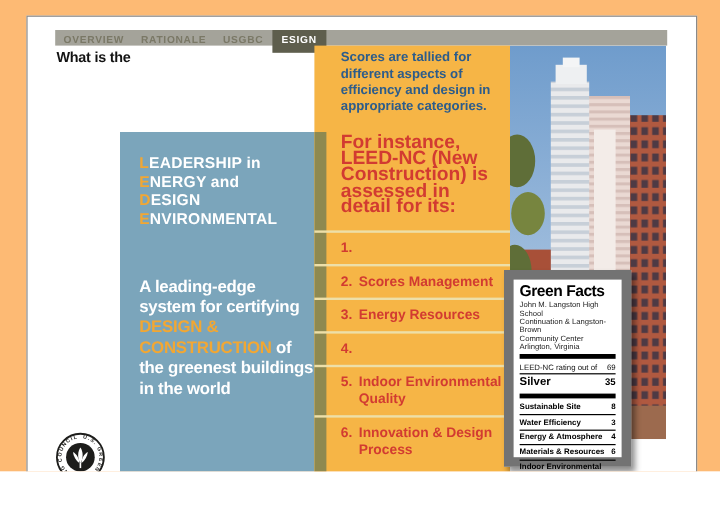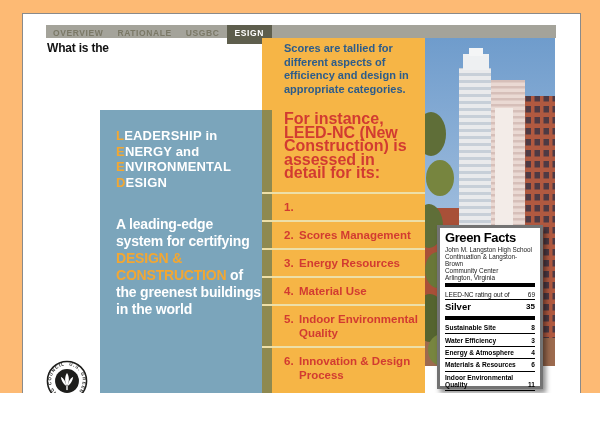--- a/index.html
+++ b/index.html
@@ -12,38 +12,38 @@
   .navtab{font-size:8.5px;font-weight:bold;letter-spacing:.6px;color:#7a7866;padding:2.5px 7px 0 7px;cursor:pointer;}
   .navtab.active{background:#5e5e4d;color:#ffffff;height:16px;padding:2.5px 8px 0 8px;}
 
   
   .heading{position:absolute;left:47px;top:40px;font-size:12px;line-height:16px;font-weight:bold;color:#131313;letter-spacing:-.2px;}
 
   
   .leedbox{position:absolute;left:100px;top:110px;width:162px;height:295px;background:#7ba5bb;box-sizing:border-box;padding:18px 0 0 16px;}
   .acro{font-size:13px;line-height:15.5px;font-weight:bold;color:#ffffff;letter-spacing:.2px;}
   .acro .init{color:#f2a733;}
-  .tagline{margin-top:26px;font-size:14px;line-height:17px;font-weight:bold;color:#ffffff;letter-spacing:-.2px;}
+  .tagline{margin-top:40px;font-size:14px;line-height:17px;font-weight:bold;color:#ffffff;letter-spacing:-.2px;}
   .tagline .hl{color:#f2a733;}
 
   
   .scores{position:absolute;left:262px;top:38px;width:163px;height:367px;background:#f6b546;box-sizing:border-box;padding:4px 10px 0 22px;}
   .strip{position:absolute;left:0;top:72px;width:10px;height:295px;background:#8e8950;z-index:1;}
   .scores .intro{position:relative;z-index:2;font-size:11px;line-height:13.5px;font-weight:bold;color:#2c5c8b;margin:0 0 16px 0;}
   .scores .example{position:relative;z-index:2;font-size:16px;line-height:13.5px;font-weight:bold;color:#d23b31;margin:0 0 0 0;}
   .scores ol{position:relative;z-index:2;list-style:none;margin:12px -10px 0 -22px;padding:0;}
   .scores li{border-top:2px solid #eddfa8;padding:6px 4px 6px 22px;display:flex;font-size:11.5px;line-height:14px;font-weight:bold;color:#d23b31;}
   .scores li .num{width:15px;flex:0 0 15px;}
   .scores li .lbl{flex:1;}
 
   
   .photo{position:absolute;left:425px;top:38px;width:130px;height:328px;overflow:hidden;}
 
   
-  .gfcard{position:absolute;left:437px;top:225px;width:106px;height:164px;background:#ffffff;border:3px solid #737373;box-shadow:3px 4px 5px rgba(0,0,0,.45);box-sizing:border-box;padding:3px 5px 2px 5px;z-index:5;}
+  .gfcard{position:absolute;left:420px;top:225px;width:106px;height:164px;background:#ffffff;border:8px solid #737373;box-shadow:3px 4px 5px rgba(0,0,0,.45);box-sizing:border-box;padding:3px 5px 2px 5px;z-index:5;}
   .gf-title{font-size:13px;font-weight:800;letter-spacing:-.4px;color:#000;line-height:14px;}
   .gf-sub{font-size:6.4px;line-height:7px;color:#222;margin-top:1px;}
   .gf-bar{height:4px;background:#000;margin:2px 0;}
   .gf-bar.thin{height:3px;}
   .gf-row{display:flex;justify-content:space-between;align-items:flex-end;}
   .gf-rating{font-size:6.5px;color:#111;padding:1.5px 0 1.5px 0;}
   .gf-silver{border-top:1px solid #000;font-size:9.5px;font-weight:bold;color:#000;padding:1px 0 2px 0;align-items:center;}
   .gf-silver .val{font-size:8px;}
   .gf-cat{font-size:6.6px;font-weight:bold;color:#000;padding:2.2px 0;border-bottom:1px solid #000;}
   .gf-cat:last-of-type{border-bottom:none;}
@@ -67,22 +67,22 @@
   </div>
 
   <div class="heading">
     <div>What is the</div>
   </div>
 
   <div class="leedbox">
     <div class="acro">
       <div><span class="init">L</span><span>EADERSHIP</span><span> in</span></div>
       <div><span class="init">E</span><span>NERGY</span><span> and</span></div>
+      <div><span class="init">D</span><span>ESIGN</span><span></span></div>
       <div><span class="init">E</span><span>NVIRONMENTAL</span><span></span></div>
-      <div><span class="init">D</span><span>ESIGN</span><span></span></div>
     </div>
     <div class="tagline"><span>A leading-edge system for certifying </span><span class="hl">DESIGN &amp; CONSTRUCTION</span><span> of the greenest buildings in the world</span></div>
   </div>
 
   <div class="scores">
     <div class="strip"></div>
     <p class="intro">Scores are tallied for different aspects of efficiency and design in appropriate categories.</p>
     <p class="example">For instance, LEED-NC (New Construction) is assessed in detail for its:</p>
     <ol>
       <li>
@@ -91,21 +91,20 @@
       <li>
           <span class="num">2.</span>
           <span class="lbl">Scores Management</span>
         </li>
       <li>
           <span class="num">3.</span>
           <span class="lbl">Energy Resources</span>
         </li>
       <li>
           <span class="num">4.</span>
-          <span class="lbl">Material Use</span>
         </li>
       <li>
           <span class="num">5.</span>
           <span class="lbl">Indoor Environmental Quality</span>
         </li>
       <li>
           <span class="num">6.</span>
           <span class="lbl">Innovation &amp; Design Process</span>
         </li>
     </ol>

